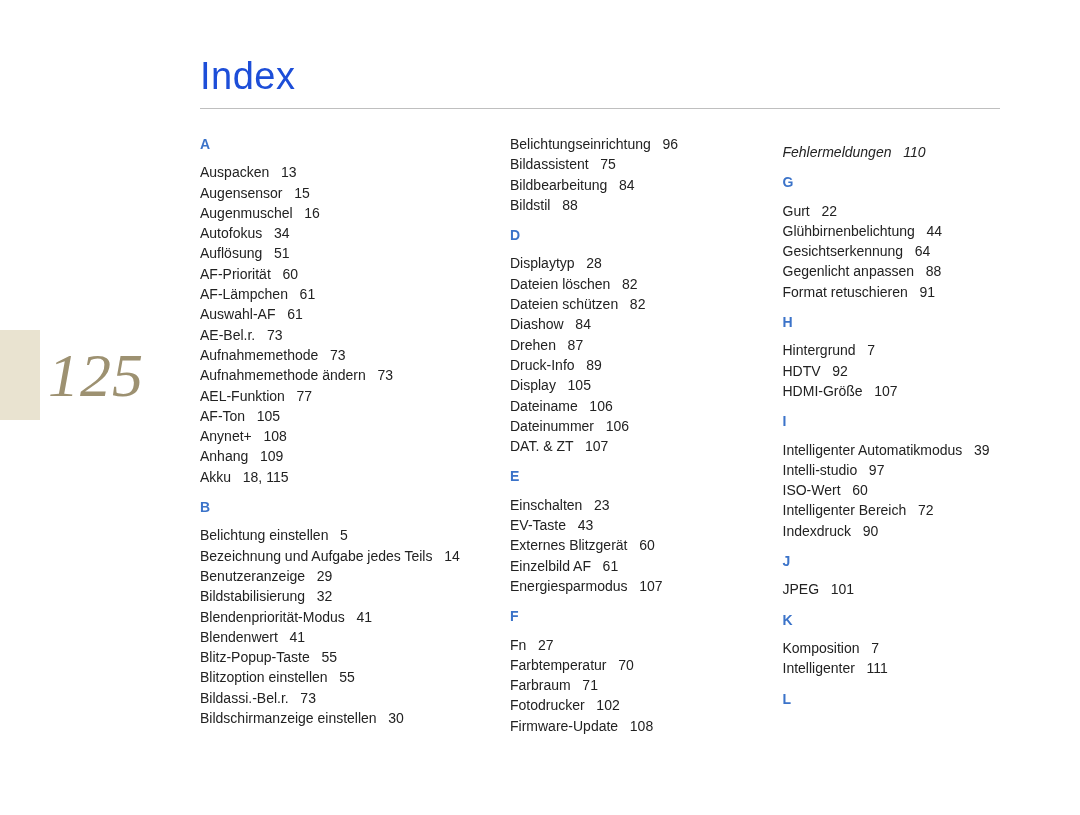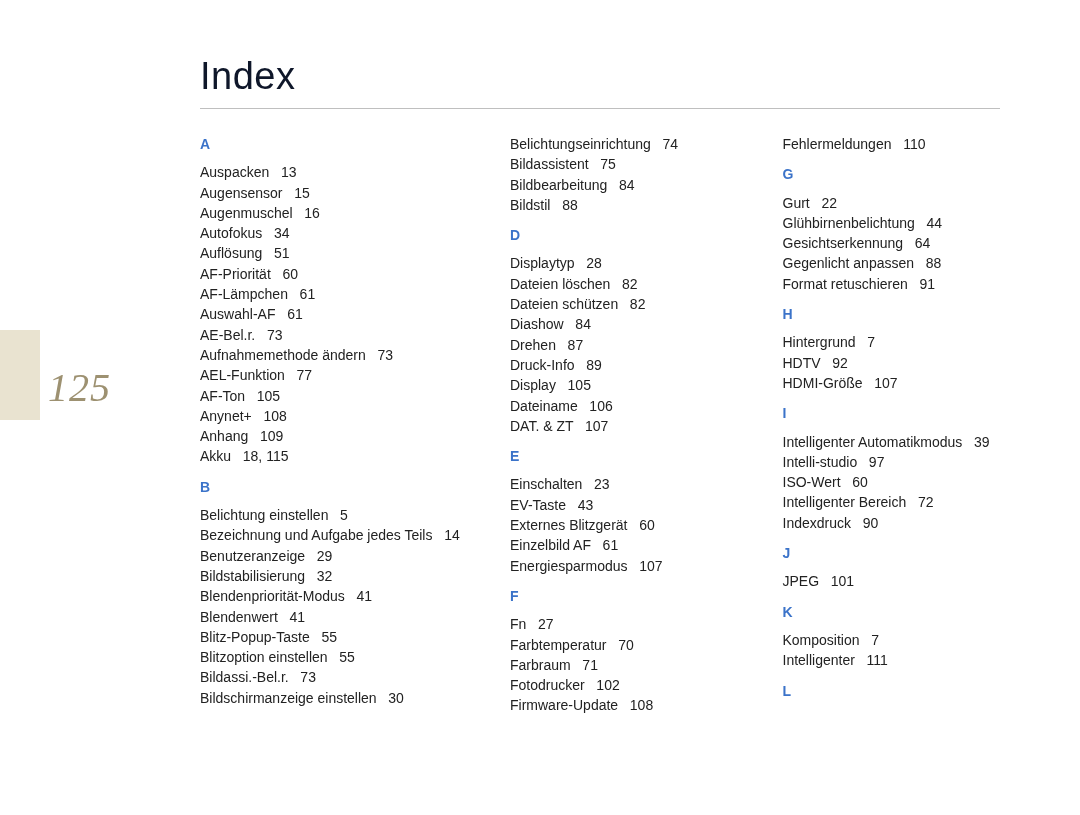--- a/index.html
+++ b/index.html
@@ -33,29 +33,28 @@
     top: 0;
     width: 40px;
     height: 90px;
     background: #e9e3d0;
   }
   .page-num {
     position: absolute;
     left: 48px;
     top: 10px;
     font-style: italic;
-    font-size: 40px;
+    font-size: 62px;
     color: #9d9171;
     font-family: Georgia, 'Times New Roman', serif;
     letter-spacing: 1px;
-    margin-top: 24px;
   }
   .title {
     font-size: 38px;
-    color: #0f172a;
+    color: #1d4ed8;
     font-weight: 400;
     margin: 0 0 10px 110px;
     letter-spacing: 0.5px;
   }
   .rule {
     border: 0;
     border-top: 1px solid #bfbfbf;
     margin: 0 0 25px 110px;
   }
   .cols {
@@ -110,68 +109,70 @@
         <div class="letter first">A</div>
         <p class="entry"><span class="term">Auspacken</span><span class="pgs">   13</span></p>
         <p class="entry"><span class="term">Augensensor</span><span class="pgs">   15</span></p>
         <p class="entry"><span class="term">Augenmuschel</span><span class="pgs">   16</span></p>
         <p class="entry"><span class="term">Autofokus</span><span class="pgs">   34</span></p>
         <p class="entry"><span class="term">Auflösung</span><span class="pgs">   51</span></p>
         <p class="entry"><span class="term">AF-Priorität</span><span class="pgs">   60</span></p>
         <p class="entry"><span class="term">AF-Lämpchen</span><span class="pgs">   61</span></p>
         <p class="entry"><span class="term">Auswahl-AF</span><span class="pgs">   61</span></p>
         <p class="entry"><span class="term">AE-Bel.r.</span><span class="pgs">   73</span></p>
+        <p class="entry"><span class="term">Aufnahmemethode</span><span class="pgs">   73</span></p>
         <p class="entry"><span class="term">Aufnahmemethode ändern</span><span class="pgs">   73</span></p>
         <p class="entry"><span class="term">AEL-Funktion</span><span class="pgs">   77</span></p>
         <p class="entry"><span class="term">AF-Ton</span><span class="pgs">   105</span></p>
         <p class="entry"><span class="term">Anynet+</span><span class="pgs">   108</span></p>
         <p class="entry"><span class="term">Anhang</span><span class="pgs">   109</span></p>
         <p class="entry"><span class="term">Akku</span><span class="pgs">   18, 115</span></p>
         <div class="letter">B</div>
         <p class="entry"><span class="term">Belichtung einstellen</span><span class="pgs">   5</span></p>
         <p class="entry"><span class="term">Bezeichnung und Aufgabe jedes Teils</span><span class="pgs">   14</span></p>
         <p class="entry"><span class="term">Benutzeranzeige</span><span class="pgs">   29</span></p>
         <p class="entry"><span class="term">Bildstabilisierung</span><span class="pgs">   32</span></p>
         <p class="entry"><span class="term">Blendenpriorität-Modus</span><span class="pgs">   41</span></p>
         <p class="entry"><span class="term">Blendenwert</span><span class="pgs">   41</span></p>
         <p class="entry"><span class="term">Blitz-Popup-Taste</span><span class="pgs">   55</span></p>
         <p class="entry"><span class="term">Blitzoption einstellen</span><span class="pgs">   55</span></p>
         <p class="entry"><span class="term">Bildassi.-Bel.r.</span><span class="pgs">   73</span></p>
         <p class="entry"><span class="term">Bildschirmanzeige einstellen</span><span class="pgs">   30</span></p>
       </div>
     <div class="col" id="col2">
-        <p class="entry" style="margin-top: 0px;"><span class="term">Belichtungseinrichtung</span><span class="pgs">   74</span></p>
+        <p class="entry" style="margin-top: 0px;"><span class="term">Belichtungseinrichtung</span><span class="pgs">   96</span></p>
         <p class="entry"><span class="term">Bildassistent</span><span class="pgs">   75</span></p>
         <p class="entry"><span class="term">Bildbearbeitung</span><span class="pgs">   84</span></p>
         <p class="entry"><span class="term">Bildstil</span><span class="pgs">   88</span></p>
         <div class="letter">D</div>
         <p class="entry"><span class="term">Displaytyp</span><span class="pgs">   28</span></p>
         <p class="entry"><span class="term">Dateien löschen</span><span class="pgs">   82</span></p>
         <p class="entry"><span class="term">Dateien schützen</span><span class="pgs">   82</span></p>
         <p class="entry"><span class="term">Diashow</span><span class="pgs">   84</span></p>
         <p class="entry"><span class="term">Drehen</span><span class="pgs">   87</span></p>
         <p class="entry"><span class="term">Druck-Info</span><span class="pgs">   89</span></p>
         <p class="entry"><span class="term">Display</span><span class="pgs">   105</span></p>
         <p class="entry"><span class="term">Dateiname</span><span class="pgs">   106</span></p>
+        <p class="entry"><span class="term">Dateinummer</span><span class="pgs">   106</span></p>
         <p class="entry"><span class="term">DAT. &amp; ZT</span><span class="pgs">   107</span></p>
         <div class="letter">E</div>
         <p class="entry"><span class="term">Einschalten</span><span class="pgs">   23</span></p>
         <p class="entry"><span class="term">EV-Taste</span><span class="pgs">   43</span></p>
         <p class="entry"><span class="term">Externes Blitzgerät</span><span class="pgs">   60</span></p>
         <p class="entry"><span class="term">Einzelbild AF</span><span class="pgs">   61</span></p>
         <p class="entry"><span class="term">Energiesparmodus</span><span class="pgs">   107</span></p>
         <div class="letter">F</div>
         <p class="entry"><span class="term">Fn</span><span class="pgs">   27</span></p>
         <p class="entry"><span class="term">Farbtemperatur</span><span class="pgs">   70</span></p>
         <p class="entry"><span class="term">Farbraum</span><span class="pgs">   71</span></p>
         <p class="entry"><span class="term">Fotodrucker</span><span class="pgs">   102</span></p>
         <p class="entry"><span class="term">Firmware-Update</span><span class="pgs">   108</span></p>
       </div>
     <div class="col" id="col3">
-        <p class="entry" style="margin-top: 0px;"><span class="term">Fehlermeldungen</span><span class="pgs">   110</span></p>
+        <p class="entry" style="margin-top: 8px; font-style: italic;"><span class="term">Fehlermeldungen</span><span class="pgs">   110</span></p>
         <div class="letter">G</div>
         <p class="entry"><span class="term">Gurt</span><span class="pgs">   22</span></p>
         <p class="entry"><span class="term">Glühbirnenbelichtung</span><span class="pgs">   44</span></p>
         <p class="entry"><span class="term">Gesichtserkennung</span><span class="pgs">   64</span></p>
         <p class="entry"><span class="term">Gegenlicht anpassen</span><span class="pgs">   88</span></p>
         <p class="entry"><span class="term">Format retuschieren</span><span class="pgs">   91</span></p>
         <div class="letter">H</div>
         <p class="entry"><span class="term">Hintergrund</span><span class="pgs">   7</span></p>
         <p class="entry"><span class="term">HDTV</span><span class="pgs">   92</span></p>
         <p class="entry"><span class="term">HDMI-Größe</span><span class="pgs">   107</span></p>

